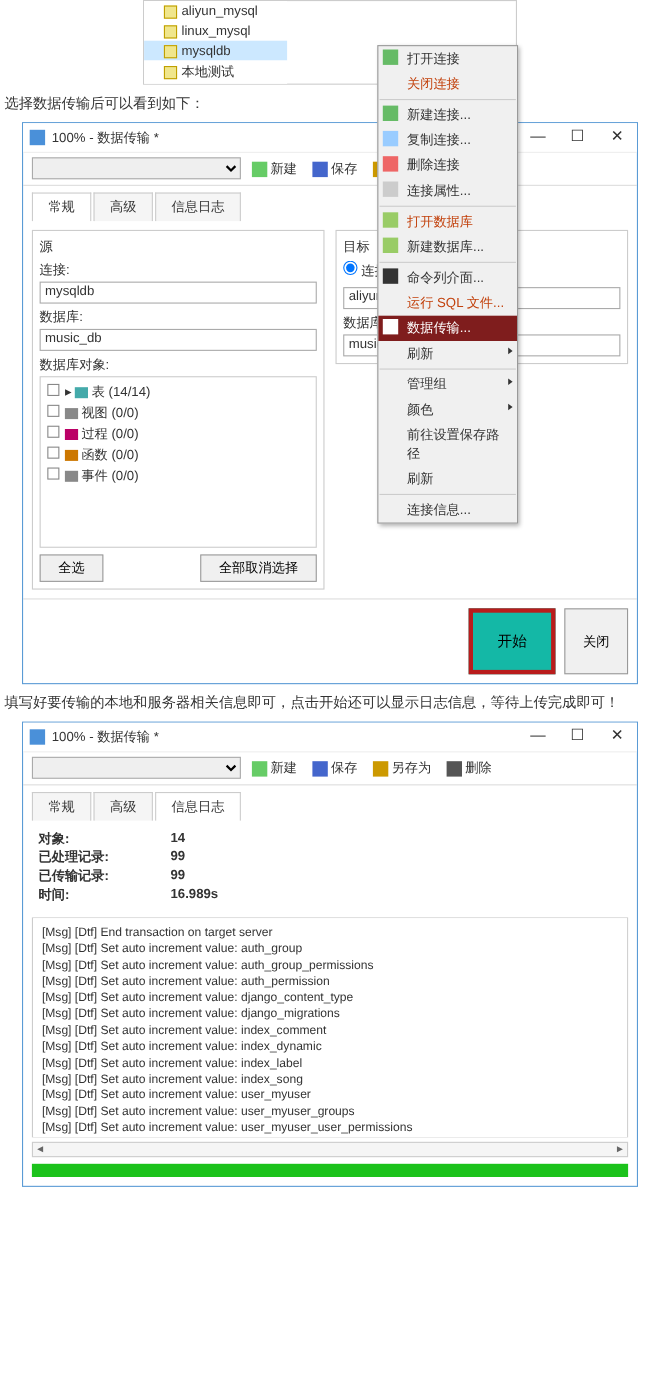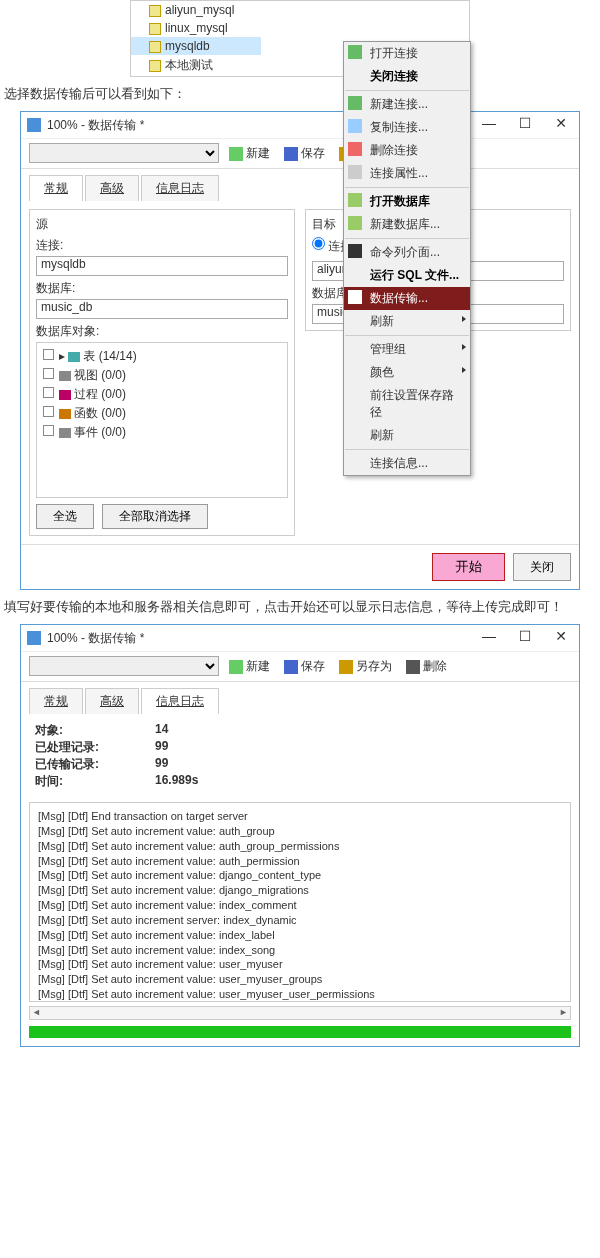--- a/index.html
+++ b/index.html
@@ -5,54 +5,54 @@
 * { box-sizing: border-box; margin: 0; padding: 0; }
 body { font-family: "Microsoft YaHei", sans-serif; font-size: 12px; background: #fff; color: #333; width: 600px; }
 .tree-panel { border: 1px solid #ccc; margin: 0 0 0 130px; width: 340px; position: relative; background: #fff; }
 .tree-list { background: #fff; width: 130px; }
 .tree-item { padding: 2px 4px 2px 18px; background: #fff; position: relative; }
 .tree-item.selected { background: #cce8ff; }
 .tree-icon { display: inline-block; width: 12px; height: 12px; background: #f0e68c; border: 1px solid #c0a000; margin-right: 4px; vertical-align: middle; }
 .context-menu { position: absolute; left: 212px; top: 40px; width: 128px; background: #f0f0f0; border: 1px solid #999; box-shadow: 2px 2px 4px rgba(0,0,0,0.3); }
 .menu-item { padding: 3px 6px 3px 26px; position: relative; font-size: 12px; }
 .menu-item.highlighted { background: #7f1d1d; color: #fff; }
-.menu-item.disabled { color: #000000; font-weight: bold; }
+.menu-item.disabled { color: #c2410c; }
 .menu-sep { border-top: 1px solid #ccc; margin: 2px 1px; }
 .menu-icon { position: absolute; left: 4px; top: 3px; width: 14px; height: 14px; }
 .menu-arrow { position: absolute; right: 4px; top: 6px; width: 0; height: 0; border-left: 4px solid #333; border-top: 3px solid transparent; border-bottom: 3px solid transparent; }
 .section-text { margin: 8px 4px; font-size: 13px; }
 .dialog { border: 1px solid #5a9bd5; margin: 4px 20px; background: #fff; }
 .titlebar { display: flex; align-items: center; padding: 4px 6px; background: #fff; border-bottom: 1px solid #eee; }
 .titlebar-icon { width: 14px; height: 14px; background: #4a90d9; margin-right: 6px; }
 .titlebar-text { flex: 1; font-size: 12px; }
 .win-btns { display: flex; gap: 12px; }
 .win-btn { width: 24px; height: 18px; text-align: center; cursor: pointer; font-size: 14px; line-height: 14px; }
 .toolbar { display: flex; align-items: flex-start; padding: 4px 8px; gap: 6px; border-bottom: 1px solid #ddd; }
 .toolbar select { width: 190px; height: 20px; border: 1px solid #aaa; }
 .tool-btn { display: flex; align-items: center; gap: 3px; padding: 2px 4px; cursor: pointer; }
 .tool-icon { width: 14px; height: 14px; }
 .tabs { display: flex; padding: 6px 8px 0; gap: 2px; }
-.tab { padding: 4px 14px; border: 1px solid #ccc; background: #f5f5f5; cursor: pointer; border-bottom: none; text-decoration: underline; }
+.tab { padding: 4px 14px; border: 1px solid #ccc; background: #f5f5f5; cursor: pointer; border-bottom: none; }
 .tab.active { background: #fff; }
 .dialog-body { padding: 8px; }
 .two-col { display: flex; gap: 10px; }
 .col { flex: 1; }
 .fieldset { border: 1px solid #ccc; padding: 6px; }
 .fieldset-title { font-size: 12px; margin-bottom: 4px; }
 .field-label { font-size: 12px; margin: 4px 0 2px; }
 .field-select { width: 100%; height: 20px; border: 1px solid #aaa; background: #fff; padding: 0 4px; }
 .radio-row { display: flex; gap: 40px; margin-bottom: 6px; }
 .obj-tree { border: 1px solid #ccc; height: 156px; padding: 4px; background: #fff; overflow: auto; }
 .obj-item { padding: 1px 0 1px 18px; position: relative; }
 .obj-check { position: absolute; left: 2px; top: 2px; width: 11px; height: 11px; border: 1px solid #888; }
 .obj-icon { display: inline-block; width: 12px; height: 10px; margin-right: 3px; vertical-align: middle; }
-.btn-row { display: flex; gap: 8px; margin-top: 6px; }
+.btn-row { display: flex; gap: 8px; margin-top: 6px; justify-content: space-between; }
 .btn { padding: 3px 16px; border: 1px solid #999; background: #f0f0f0; cursor: pointer; font-size: 12px; }
 .footer { display: flex; justify-content: flex-end; gap: 8px; padding: 8px; border-top: 1px solid #ddd; }
-.btn-primary { background: #f9a8d4; border: 1px solid #b91c1c; padding: 4px 22px; cursor: pointer; }
+.btn-primary { background: #14b8a6; border: 4px solid #b91c1c; padding: 17px 22px; cursor: pointer; }
 .stats { padding: 8px 14px; }
 .stat-row { display: flex; font-weight: bold; }
 .stat-label { width: 120px; }
 .log-box { border: 1px solid #ccc; margin: 4px 8px; height: 200px; padding: 6px 8px; overflow: auto; background: #fff; font-size: 11px; line-height: 1.35; }
 .log-line { white-space: nowrap; }
 .scrollbar-stub { height: 14px; border: 1px solid #ccc; margin: 0 8px 6px; background: #f5f5f5; position: relative; }
 .scrollbar-stub::before { content: "◄"; position: absolute; left: 2px; font-size: 9px; color: #666; }
 .scrollbar-stub::after { content: "►"; position: absolute; right: 2px; font-size: 9px; color: #666; }
 .progress { height: 12px; background: #1bc21b; margin: 2px 8px 8px; }
 </style>
@@ -226,21 +226,21 @@
       </div>
   </div>
   <div class="log-box" id="log-box">
       <div class="log-line">[Msg] [Dtf] End transaction on target server</div>
       <div class="log-line">[Msg] [Dtf] Set auto increment value: auth_group</div>
       <div class="log-line">[Msg] [Dtf] Set auto increment value: auth_group_permissions</div>
       <div class="log-line">[Msg] [Dtf] Set auto increment value: auth_permission</div>
       <div class="log-line">[Msg] [Dtf] Set auto increment value: django_content_type</div>
       <div class="log-line">[Msg] [Dtf] Set auto increment value: django_migrations</div>
       <div class="log-line">[Msg] [Dtf] Set auto increment value: index_comment</div>
-      <div class="log-line">[Msg] [Dtf] Set auto increment server: index_dynamic</div>
+      <div class="log-line">[Msg] [Dtf] Set auto increment value: index_dynamic</div>
       <div class="log-line">[Msg] [Dtf] Set auto increment value: index_label</div>
       <div class="log-line">[Msg] [Dtf] Set auto increment value: index_song</div>
       <div class="log-line">[Msg] [Dtf] Set auto increment value: user_myuser</div>
       <div class="log-line">[Msg] [Dtf] Set auto increment value: user_myuser_groups</div>
       <div class="log-line">[Msg] [Dtf] Set auto increment value: user_myuser_user_permissions</div>
     </div>
   <div class="scrollbar-stub"></div>
   <div class="progress"></div>
 </div>
 

